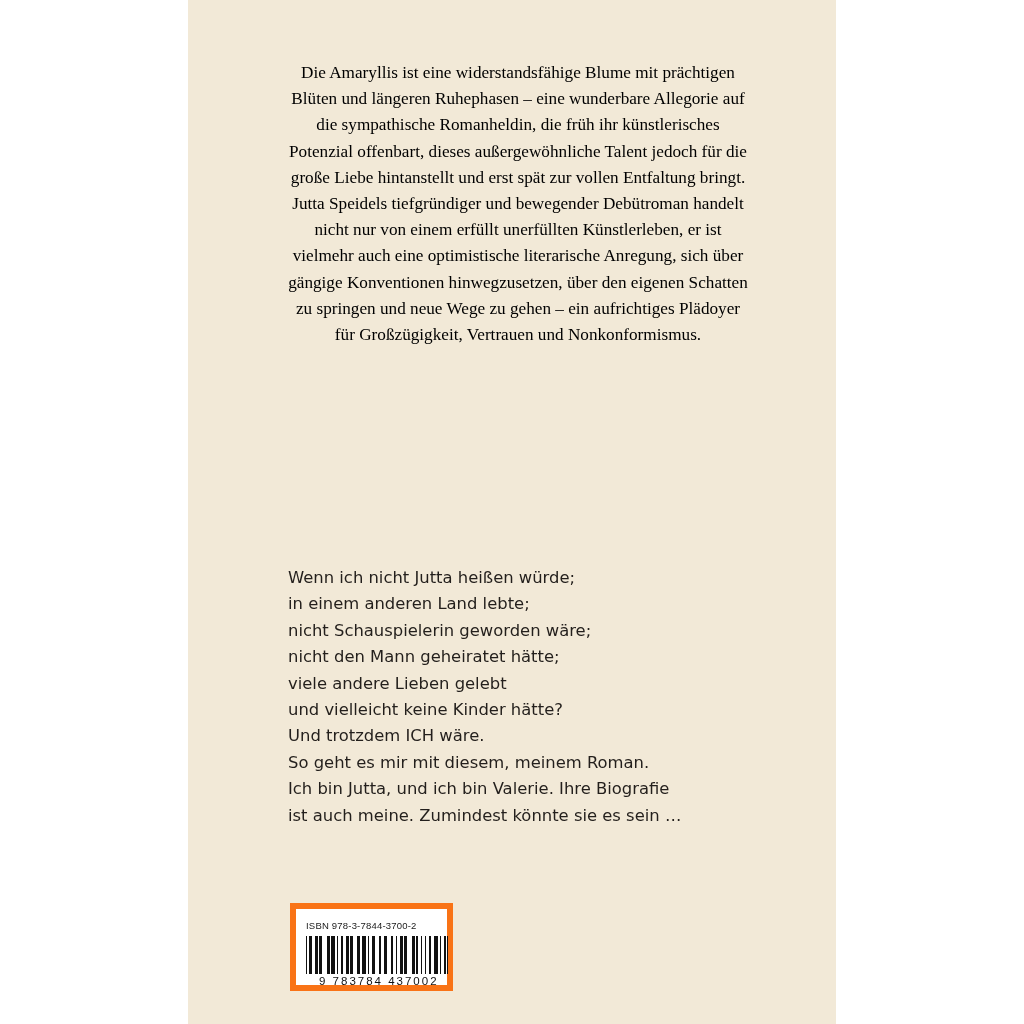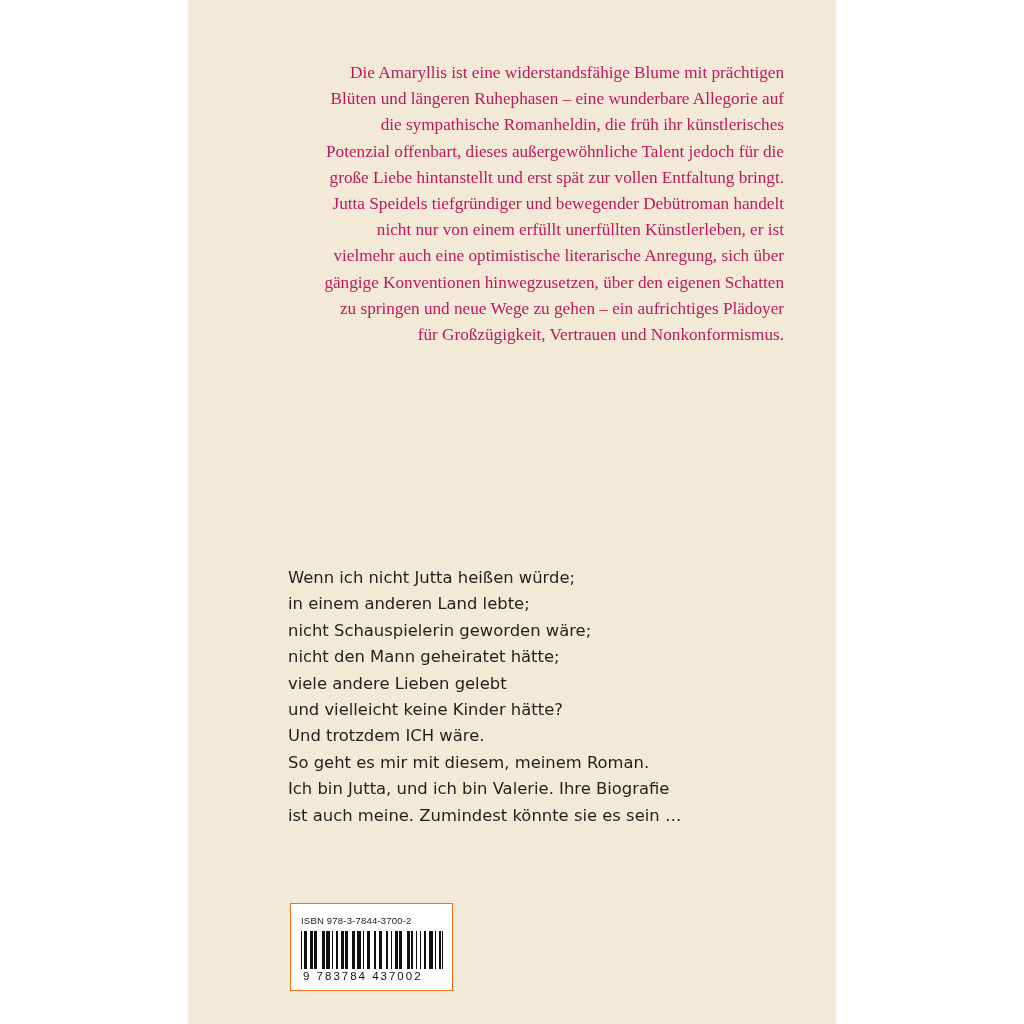--- a/index.html
+++ b/index.html
@@ -25,24 +25,23 @@
     background: #f2e9d7;
   }
   .blurb {
     position: absolute;
     left: 100px;
     top: 60px;
     width: 460px;
     font-family: "Liberation Serif", serif;
     font-size: 17.2px;
     line-height: 26.2px;
-    color: #be185d;
-    text-align: right;
+    color: #000000;
+    text-align: center;
     white-space: pre-line;
-    margin-left: 36px;
   }
   .question {
     position: absolute;
     left: 100px;
     top: 442px;
     width: 460px;
     font-family: "DejaVu Sans", sans-serif;
     font-size: 16.4px;
     line-height: 26.6px;
     color: #231f1c;
@@ -59,21 +58,21 @@
     color: #231f1c;
     white-space: pre-line;
   }
   .isbn-box {
     position: absolute;
     left: 102px;
     top: 903px;
     width: 163px;
     height: 88px;
     background: #ffffff;
-    border: 1px solid #f97316;
+    border: 6px solid #f97316;
     box-sizing: border-box;
     text-decoration: underline;
   }
   .isbn-text {
     position: absolute;
     left: 10px;
     top: 11px;
     font-family: "Liberation Sans", sans-serif;
     font-size: 9.5px;
     color: #1a1a1a;
@@ -89,21 +88,21 @@
     align-items: flex-end;
     gap: 0px;
   }
   .barcode i {
     display: block;
     background: #111;
     height: 100%;
   }
   .barcode-digits {
     position: absolute;
-    left: 12px;
+    left: 23px;
     top: 66px;
     width: 145px;
     font-family: "Liberation Sans", sans-serif;
     font-size: 11.5px;
     color: #111;
     letter-spacing: 2.0px;
     white-space: pre;
   }
 </style>
 </head>

